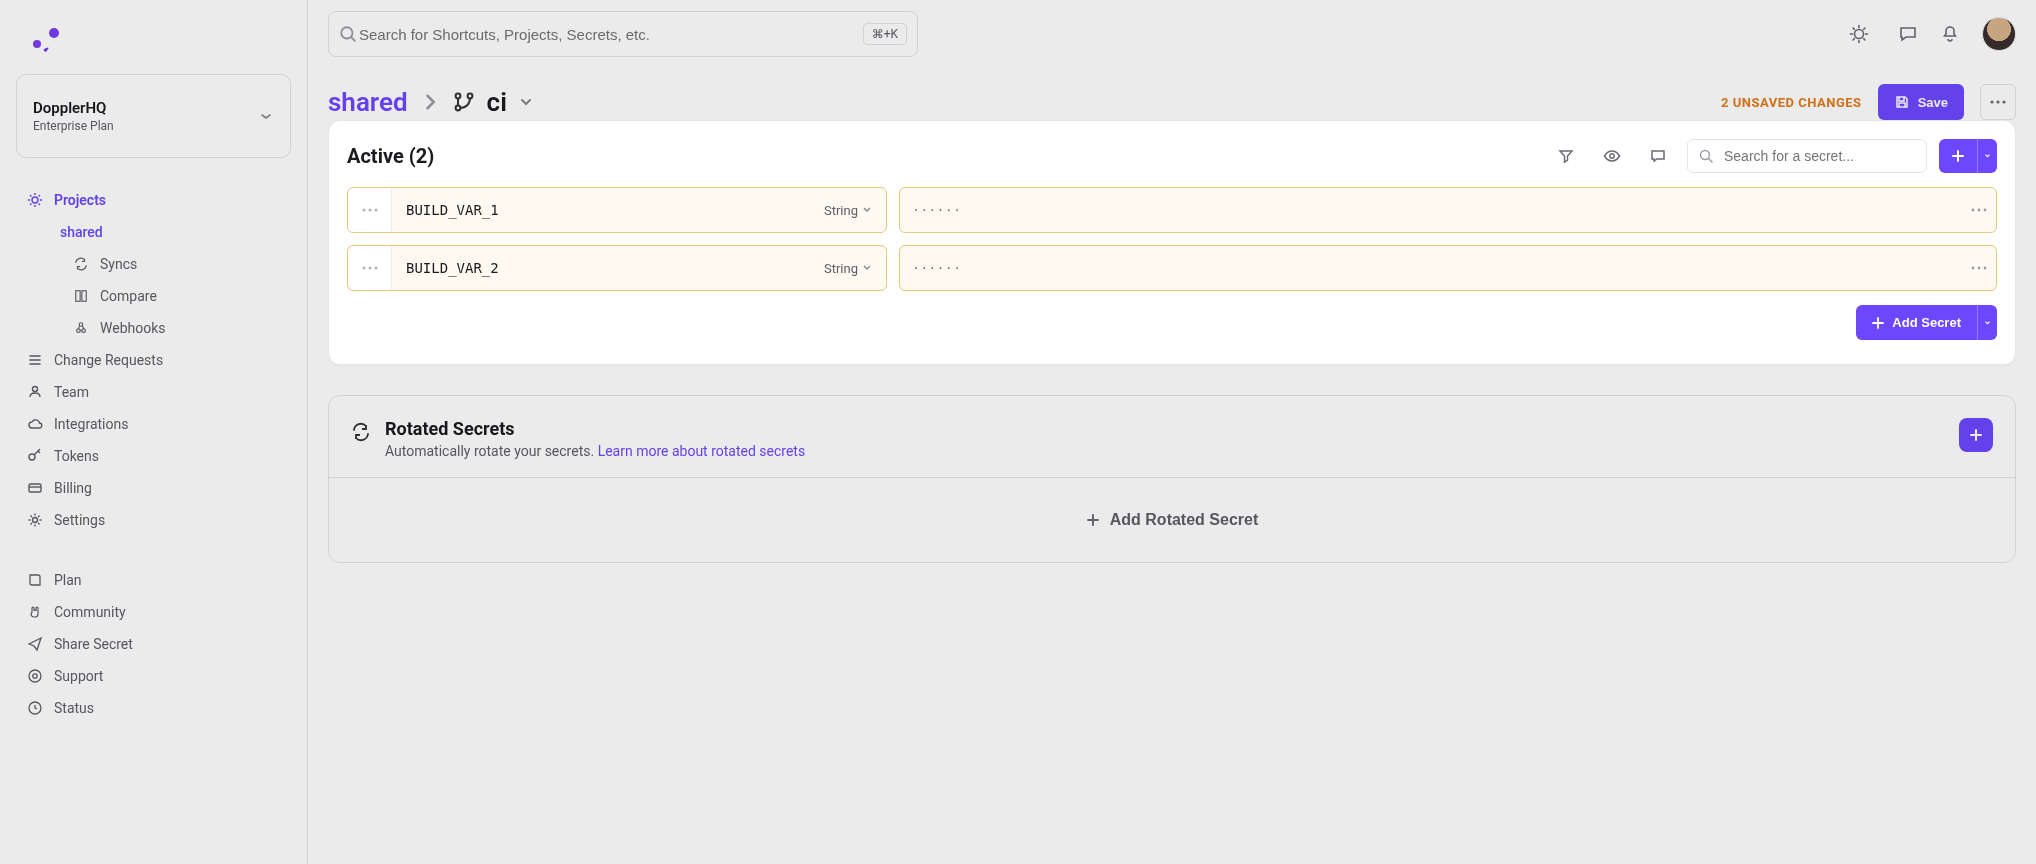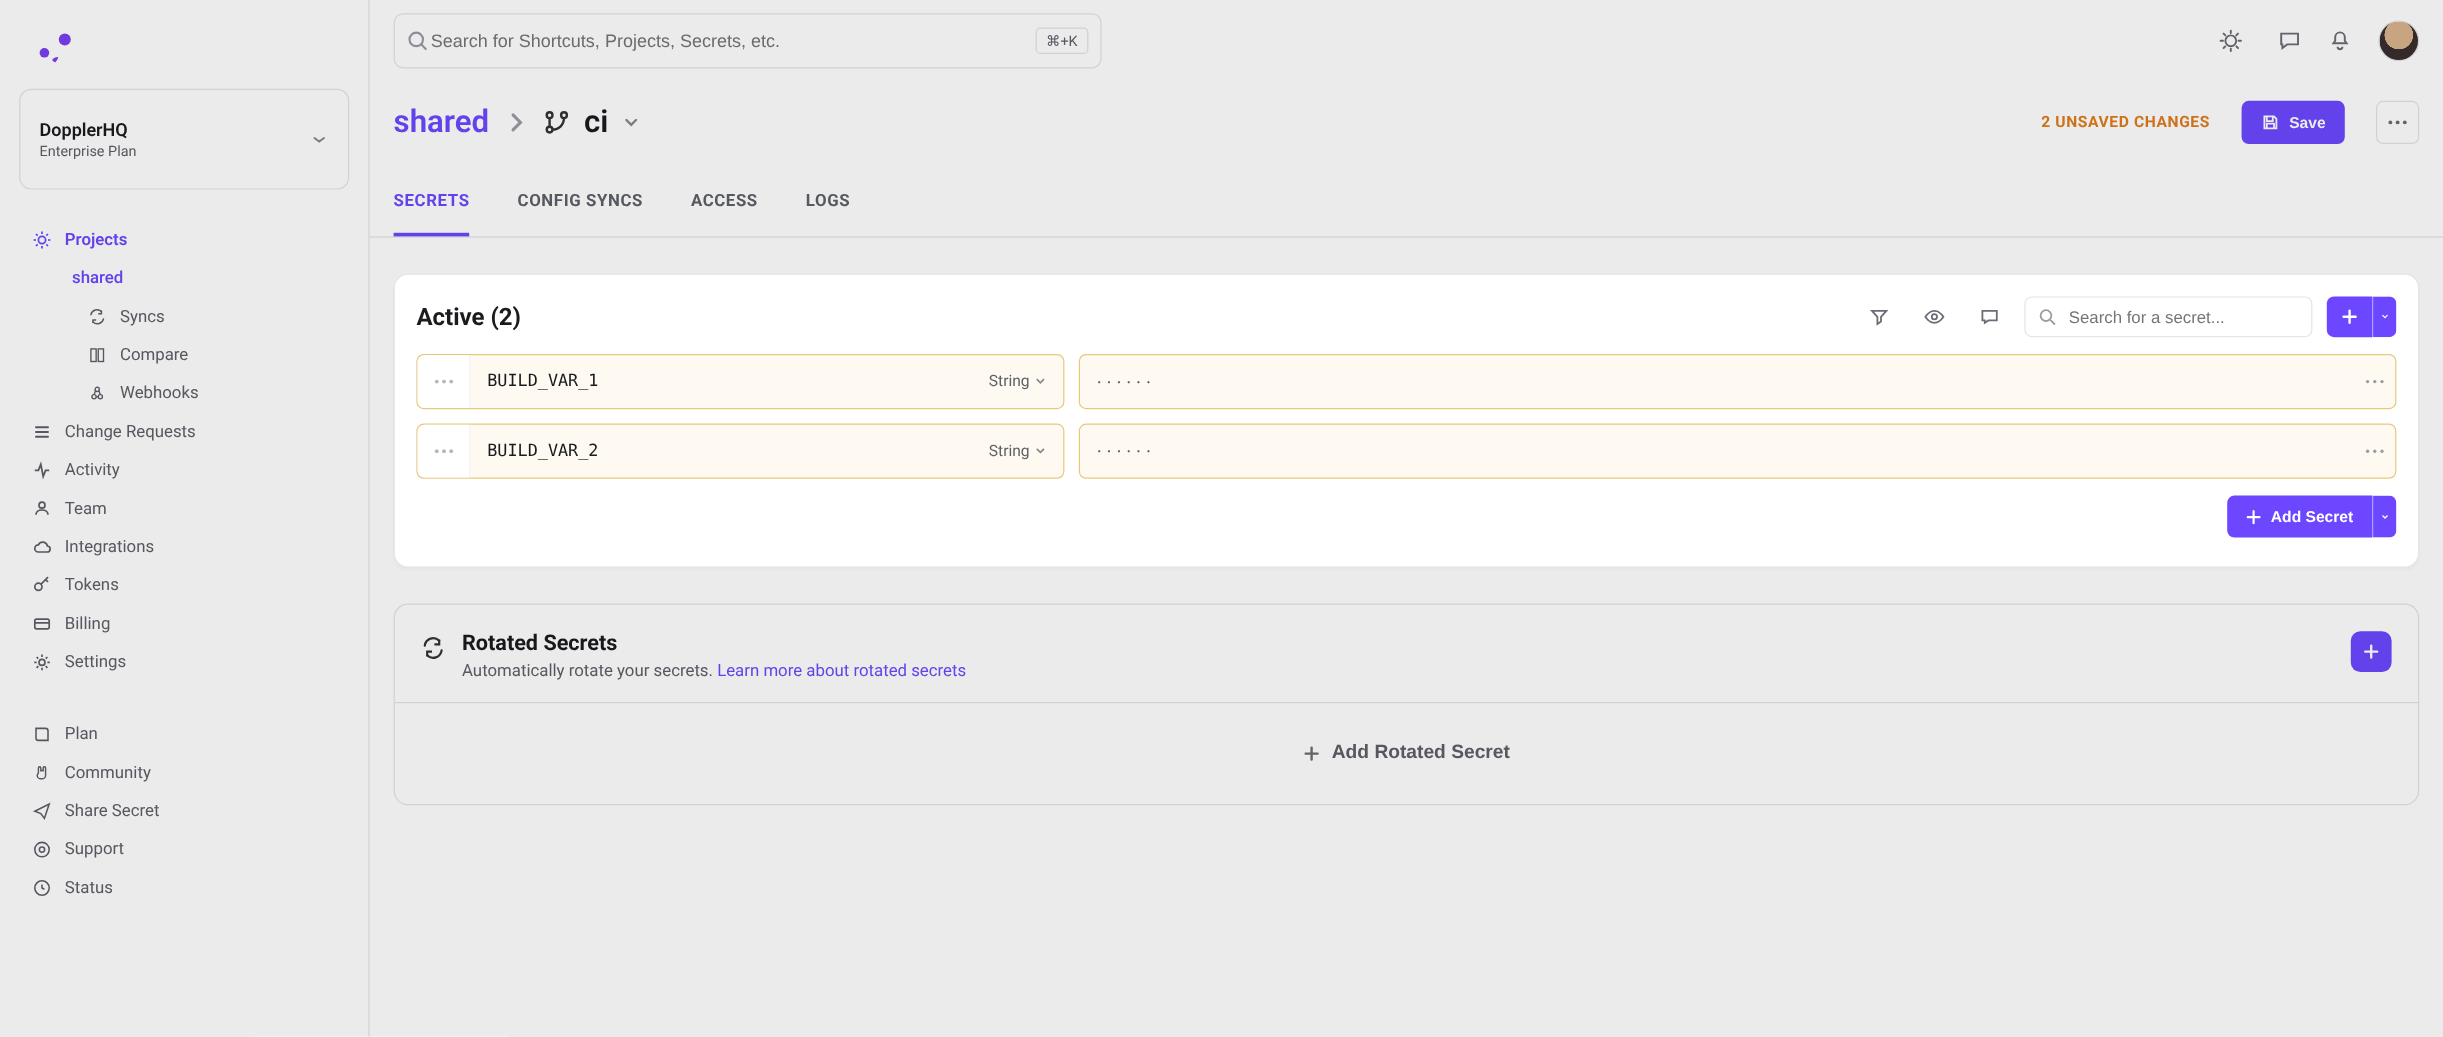--- a/index.html
+++ b/index.html
@@ -102,21 +102,21 @@
   }
   
   .crumbrow {
     display:flex; align-items:center;
     padding: 38px 20px 0 20px;
   }
   .crumb-seg { display:flex; align-items:center; gap:10px; font-size: 26px; font-weight: 600; }
   .crumb-seg.project a { color: var(--brand); text-decoration: none; }
   .chev { color: var(--ink-soft); padding: 0 12px; font-size: 22px; }
   .crumb-seg.config { color: var(--ink); gap: 11px; }
-  .crumb-right { margin-left:auto; display:flex; align-items:center; gap:26px; }
+  .crumb-right { margin-left:auto; display:flex; align-items:center; gap:16px; }
   .unsaved { color: var(--orange); font-weight: 700; letter-spacing: .5px; font-size: 13px; }
   .btn-save {
     background: var(--brand); color:#fff; border:none; border-radius:6px;
     padding: 10px 16px; font-weight: 600; font-size: 13px;
     display:flex; align-items:center; gap:8px; cursor:pointer;
   }
   .btn-icon {
     width: 36px; height: 36px; border:1px solid var(--border); border-radius:6px;
     background:#fff; display:flex; align-items:center; justify-content:center;
     color: var(--ink-soft); cursor:pointer;
@@ -304,28 +304,20 @@
         <span>Webhooks</span>
       </li>
 
       <li>
         <span class="icon">
           <svg width="16" height="16" viewBox="0 0 16 16">
               <path d="M3 4h10M3 8h10M3 12h10" stroke="currentColor" stroke-width="1.6" stroke-linecap="round"></path>
             </svg>
         </span>
         <span>Change Requests</span>
-      </li>
-      <li>
-        <span class="icon">
-          <svg width="16" height="16" viewBox="0 0 16 16">
-              <path d="M2 8h3l2-5 2 10 2-5h3" fill="none" stroke="currentColor" stroke-width="1.5"></path>
-            </svg>
-        </span>
-        <span>Activity</span>
       </li>
       <li>
         <span class="icon">
           <svg width="16" height="16" viewBox="0 0 16 16">
               <circle cx="8" cy="5" r="2.5" fill="none" stroke="currentColor" stroke-width="1.4"></circle>
               <path d="M3 13c0-2.5 2.2-4 5-4s5 1.5 5 4" fill="none" stroke="currentColor" stroke-width="1.4"></path>
             </svg>
         </span>
         <span>Team</span>
       </li>
@@ -486,26 +478,20 @@
         <button class="btn-icon">
           <svg width="16" height="4" viewBox="0 0 16 4">
               <circle cx="2" cy="2" r="1.6" fill="#6b6c75"></circle>
               <circle cx="8" cy="2" r="1.6" fill="#6b6c75"></circle>
               <circle cx="14" cy="2" r="1.6" fill="#6b6c75"></circle>
             </svg>
         </button>
       </div>
     </div>
 
-    <div class="tabs">
-      <div class="tab active">SECRETS</div>
-      <div class="tab">CONFIG SYNCS</div>
-      <div class="tab">ACCESS</div>
-      <div class="tab">LOGS</div>
-    </div>
 
     <section class="panel">
       <div class="panel-head">
         <h2>Active (2)</h2>
         <div class="panel-head-right">
           <button class="sq-btn" style="border:none">
             <svg width="16" height="16" viewBox="0 0 16 16">
                 <path d="M2 3h12l-4.5 5v4l-3 2v-6z" fill="none" stroke="#6b6c75" stroke-width="1.5"></path>
               </svg>
           </button>

